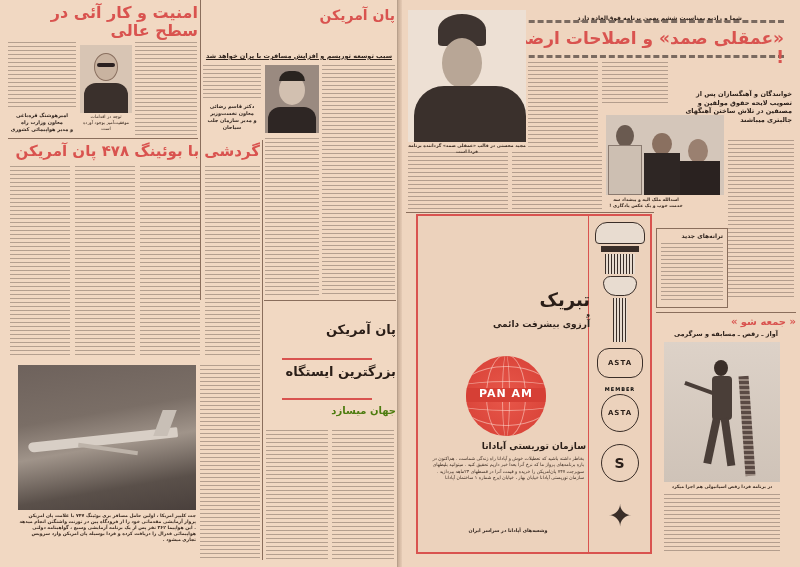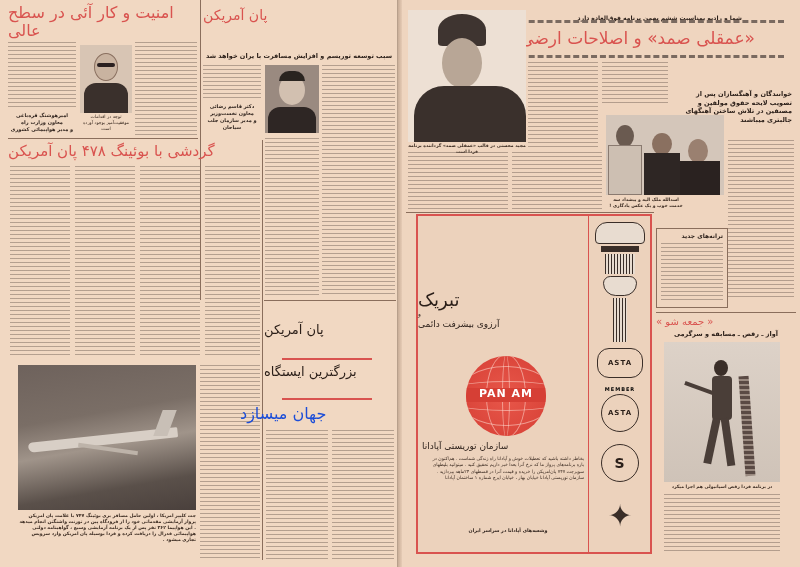--- a/index.html
+++ b/index.html
@@ -3,21 +3,21 @@
 <meta charset="utf-8">
 <style>
 *{box-sizing:border-box;margin:0;padding:0}
 body{width:800px;height:567px;background:#f2d9c4;font-family:"DejaVu Sans",sans-serif;position:relative;overflow:hidden;direction:rtl}
 .page{position:absolute;top:0;height:567px;background:#f1d8c2}
 .left-page{left:0;width:398px;border-right:1px solid #b8a08c}
 .right-page{left:402px;width:398px;background:#efd5bf}
 .fold{position:absolute;left:398px;top:0;width:4px;height:567px;background:linear-gradient(to right,#c9ae98,#e6cbb5)}
 .abs{position:absolute}
 .red{color:#d9534f}
-.hd{font-weight:normal;text-align:left;line-height:1.1}
+.hd{font-weight:bold;text-align:right;line-height:1.1}
 .sub{font-weight:bold;font-size:9px;color:#2a1e18;text-align:center}
 .txt{font-size:4.6px;line-height:6.2px;color:#4a3a30;text-align:justify;overflow:hidden}
 .photo{background:#5a4e48;overflow:hidden;position:absolute}
 .cap{font-size:4.5px;color:#3a2a20;text-align:center;line-height:6px}
 .hr{position:absolute;height:1px;background:#8a6e5c}
 .vr{position:absolute;width:1px;background:#8a6e5c}
 .redline{position:absolute;height:2px;background:#d9534f}
 .face{position:absolute;border-radius:50%}
 .col{position:absolute}
 .filler{background:repeating-linear-gradient(to bottom,#6a5a50 0,#6a5a50 1px,transparent 1px,transparent 4px);opacity:.45;position:absolute}
@@ -47,21 +47,21 @@
     <div>امیرهوشنگ قره‌باغی</div>
     <div>معاون وزارت راه</div>
     <div>و مدیر هواپیمائی کشوری</div>
   </div>
   <div class="hr" style="left:8px;top:138px;width:190px"></div>
   <div class="vr" style="left:200px;top:0;height:300px"></div>
 
   <div class="abs hd red" style="left:203px;top:6px;width:192px;">
     <div style="font-size:14px;margin-top:2px">پان آمریکن</div>
   </div>
-  <div class="abs sub" style="left:203px;top:52px;width:192px;font-size:6.5px;">سبب توسعه توریسم و افزایش مسافرت با یران خواهد شد</div>
+  <div class="abs sub" style="left:203px;top:52px;width:192px;font-size:6.5px;text-decoration:underline;">سبب توسعه توریسم و افزایش مسافرت با یران خواهد شد</div>
   <div class="photo" style="left:265px;top:65px;width:54px;height:68px;background:#9a8a80;">
     <div class="face" style="left:14px;top:10px;width:26px;height:30px;background:#d2c0b0"></div>
     <div class="abs" style="left:14px;top:6px;width:26px;height:10px;background:#2a2420;border-radius:10px 10px 0 0"></div>
     <div class="abs" style="left:3px;top:42px;width:48px;height:26px;background:#2e2624;border-radius:12px 12px 0 0"></div>
   </div>
   <div class="abs txt col" style="left:322px;top:65px;width:73px;height:230px;">
       <div class="filler" style="inset:0"></div>
     </div>
   <div class="abs txt col" style="left:203px;top:65px;width:58px;height:36px;">
       <div class="filler" style="inset:0"></div>
@@ -100,21 +100,21 @@
       <div class="filler" style="inset:0"></div>
     </div>
 
   <div class="vr" style="left:262px;top:140px;height:420px"></div>
 
   <div class="abs" style="left:264px;top:300px;width:132px;height:110px;border-top:1px solid #8a6e5c">
     <div class="hd" style="position:absolute;top:22px;width:132px;font-size:13px;color:#2a1e18">پان آمریکن</div>
     <div class="redline" style="left:18px;top:57px;width:90px"></div>
     <div class="hd" style="position:absolute;top:64px;width:132px;font-size:13px;color:#2a1e18">بزرگترین ایستگاه</div>
     <div class="redline" style="left:18px;top:97px;width:90px"></div>
-    <div class="hd" style="position:absolute;top:104px;width:156px;font-size:16px;color:#1d4ed8">جهان میسازد</div>
+    <div class="hd" style="position:absolute;top:104px;width:156px;font-size:10px;color:#4d7c0f">جهان میسازد</div>
   </div>
   <div class="abs txt" style="left:332px;top:430px;width:62px;height:130px;">
       <div class="filler" style="inset:0"></div>
     </div>
   <div class="abs txt" style="left:266px;top:430px;width:62px;height:130px;">
       <div class="filler" style="inset:0"></div>
     </div>
 </div>
 
 <div class="fold"></div>

